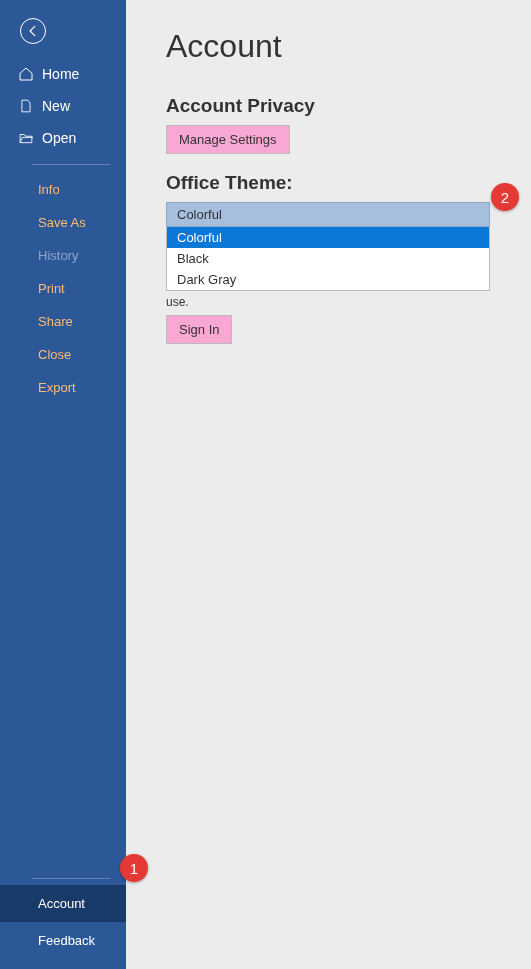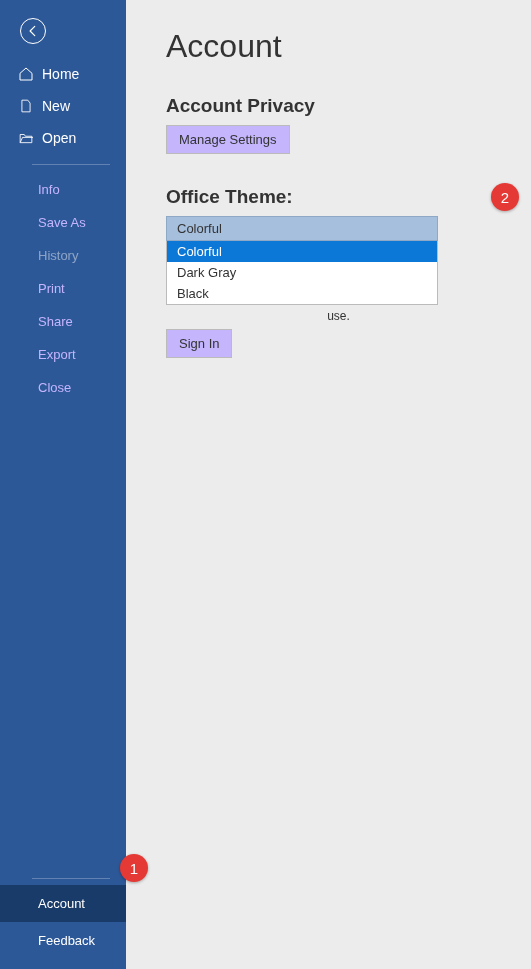--- a/index.html
+++ b/index.html
@@ -63,21 +63,21 @@
       stroke: #fff;
       fill: none;
     }
     .divider {
       border-top: 1px solid rgba(255,255,255,0.25);
       margin: 10px 16px 8px 32px;
     }
     .nav-sub {
       padding: 9px 12px 9px 38px;
       font-size: 13px;
-      color: #c4b5fd;
+      color: #fdba74;
       cursor: pointer;
     }
     .nav-sub.dim {
       color: rgba(255,255,255,0.45);
     }
     .divider-bottom {
       border-top: 1px solid rgba(255,255,255,0.25);
       margin: 0 16px 6px 32px;
     }
     .nav-bottom {
@@ -111,36 +111,36 @@
       color: #333;
       margin-bottom: 30px;
     }
     .section-heading {
       font-size: 19px;
       font-weight: 700;
       color: #333;
       margin-bottom: 8px;
     }
     .btn {
-      background: #c4b5fd;
+      background: #f9a8d4;
       border: 1px solid #bbb;
       padding: 6px 12px;
       font-size: 13px;
       color: #333;
       cursor: pointer;
       display: inline-block;
     }
     .theme-section {
-      margin-top: 32px;
+      margin-top: 18px;
       position: relative;
     }
     .combo {
       position: relative;
       margin-top: 4px;
-      width: 272px;
+      width: 324px;
     }
     .combo-selected {
       background: #a6bfdd;
       border: 1px solid #8fa8c5;
       padding: 4px 10px;
       font-size: 13px;
       color: #333;
       cursor: pointer;
     }
     .combo-list {
@@ -155,21 +155,20 @@
       cursor: pointer;
     }
     .combo-option.highlighted {
       background: #0b77d6;
       color: #fff;
     }
     .connected-text {
       font-size: 12px;
       color: #333;
       margin-top: 4px;
-      text-align: center;
     }
     .sign-in-btn {
       margin-top: 6px;
     }
 
     .annotation {
       position: absolute;
       width: 28px;
       height: 28px;
       background: #e53935;
@@ -221,22 +220,22 @@
   </div>
 
   <div class="divider"></div>
 
   <div>
     <div class="nav-sub">Info</div>
     <div class="nav-sub">Save As</div>
     <div class="nav-sub dim">History</div>
     <div class="nav-sub">Print</div>
     <div class="nav-sub">Share</div>
+    <div class="nav-sub">Close</div>
     <div class="nav-sub">Export</div>
-    <div class="nav-sub">Close</div>
   </div>
 
   <div class="nav-bottom">
     <div class="divider-bottom"></div>
     <div class="nav-bottom-item active">Account</div>
     <div class="nav-bottom-item">Feedback</div>
   </div>
 </div>
 
 <div class="content">
@@ -246,22 +245,22 @@
     <div class="section-heading">Account Privacy</div>
     <button class="btn">Manage Settings</button>
   </div>
 
   <div class="theme-section">
     <div class="section-heading">Office Theme:</div>
     <div class="combo">
       <div class="combo-selected">Colorful</div>
       <div class="combo-list">
         <div class="combo-option highlighted">Colorful</div>
+        <div class="combo-option">Black</div>
         <div class="combo-option">Dark Gray</div>
-        <div class="combo-option">Black</div>
       </div>
     </div>
     <div class="connected-text">use.</div>
     <button class="btn sign-in-btn">Sign In</button>
   </div>
 </div>
 
 <div class="annotation" style="left:120px; top:854px;">1</div>
 <div class="annotation" style="left:491px; top:183px;">2</div>
 

